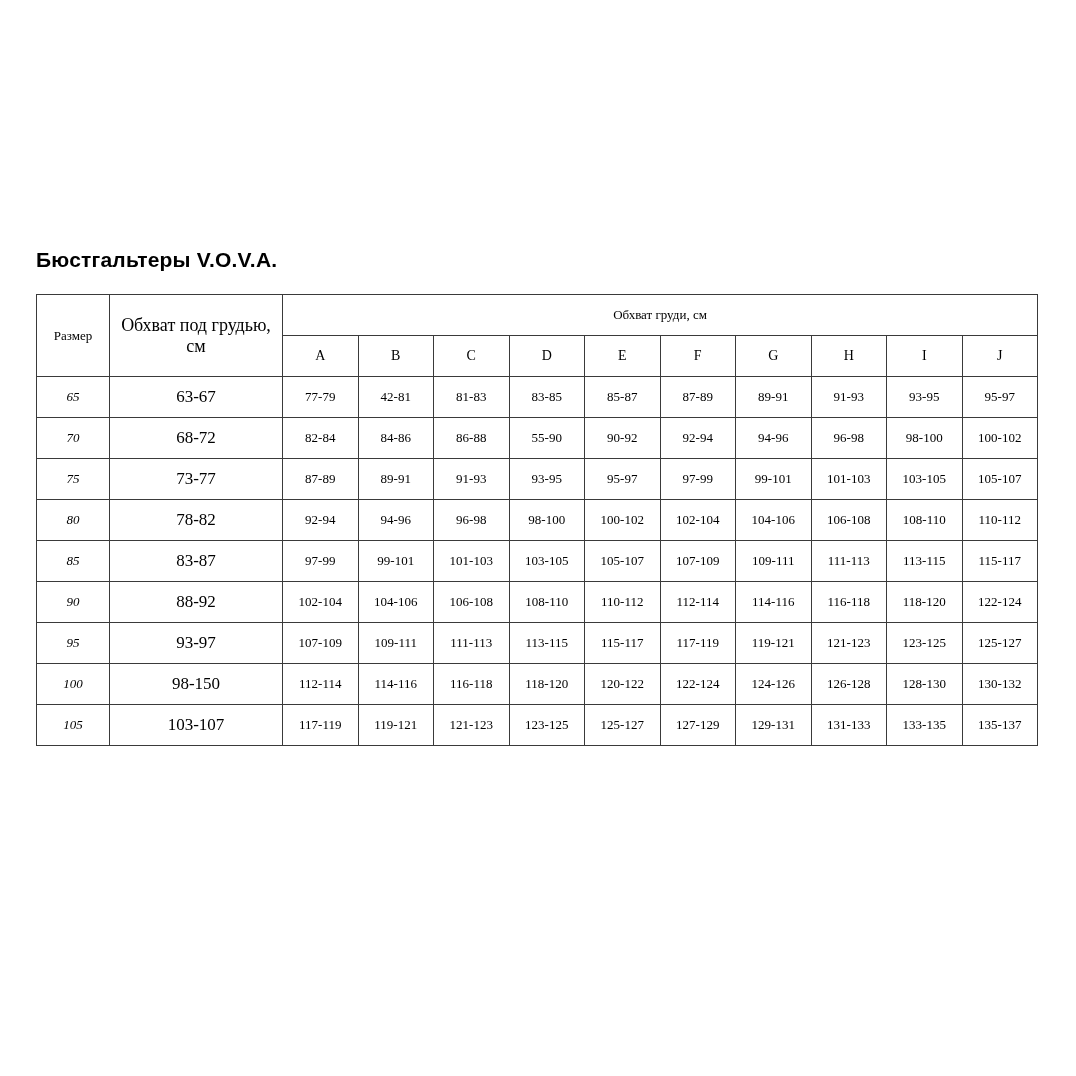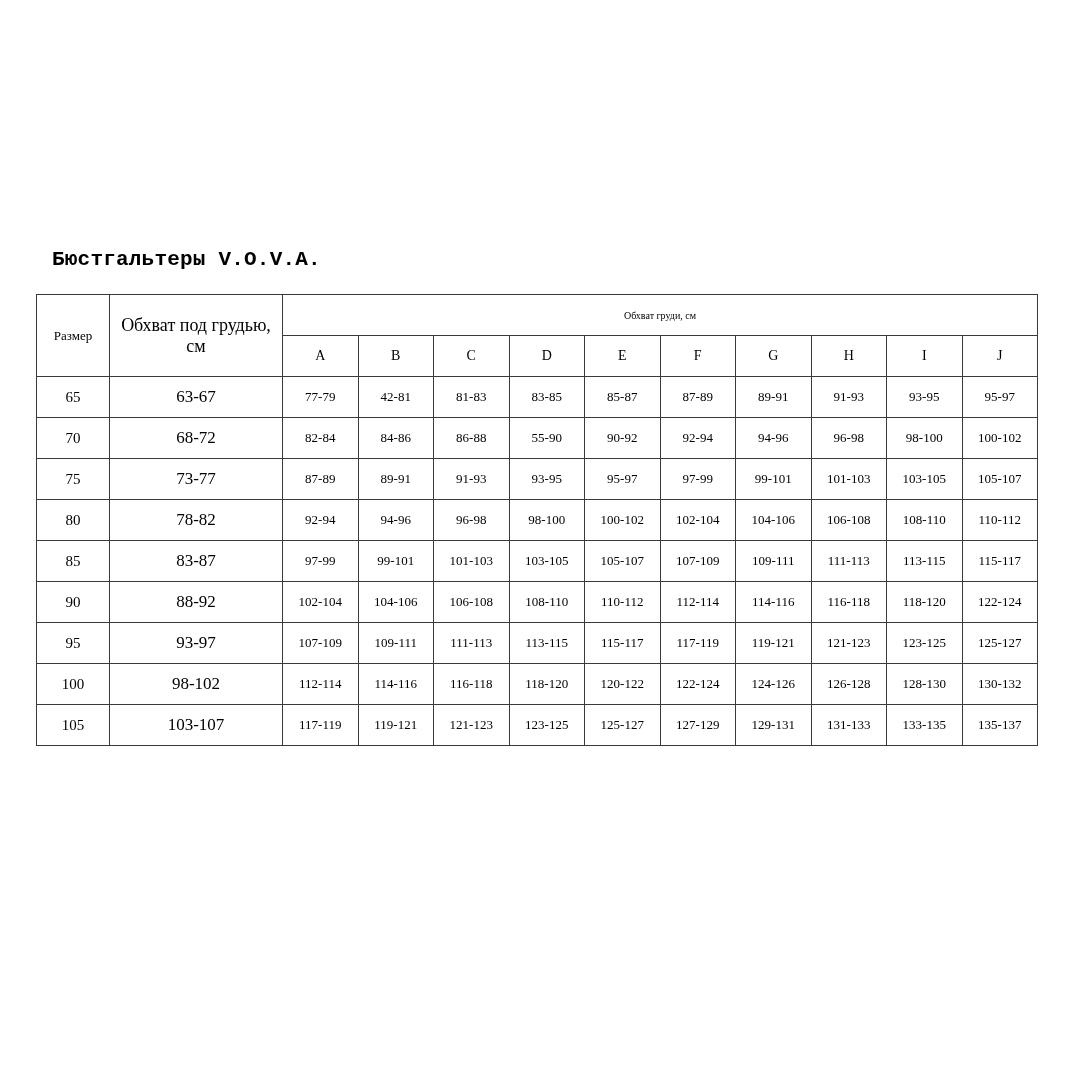--- a/index.html
+++ b/index.html
@@ -22,22 +22,21 @@
     width: 1076px;
     height: 1076px;
   }
   .doc-title {
     position: absolute;
     left: 36px;
     top: 248px;
     font-size: 21px;
     font-weight: bold;
     letter-spacing: 0.2px;
-    font-family: Liberation Mono, monospace;
-    margin-left: 16px;
+    font-family: Liberation Sans, sans-serif;
   }
   .table-wrap {
     position: absolute;
     left: 36px;
     top: 294px;
     width: 1002px;
   }
   table.size-table {
     border-collapse: collapse;
     table-layout: fixed;
@@ -57,30 +56,31 @@
     width: 72px;
     font-size: 13px;
     font-weight: bold;
     margin-left: 8px;
   }
   th.hdr-under {
     width: 172px;
     font-size: 18px;
   }
   th.hdr-chest-group {
-    font-size: 10px;
+    font-size: 13px;
     height: 44px;
   }
   th.cup {
     font-size: 14px;
     height: 42px;
   }
   td.cell-size {
-    font-size: 15px;
+    font-size: 13px;
     height: 40px;
+    font-style: italic;
   }
   td.cell-under {
     font-size: 17px;
   }
   td.cell-val {
     font-size: 13px;
   }
   .cup-col { width: 75px; }
 </style>
 </head>
@@ -213,21 +213,21 @@
           <td class="cell-val">115-117</td>
           <td class="cell-val">117-119</td>
           <td class="cell-val">119-121</td>
           <td class="cell-val">121-123</td>
           <td class="cell-val">123-125</td>
           <td class="cell-val">125-127</td>
         </tr>
 
         <tr>
           <td class="cell-size">100</td>
-          <td class="cell-under">98-102</td>
+          <td class="cell-under">98-150</td>
           <td class="cell-val">112-114</td>
           <td class="cell-val">114-116</td>
           <td class="cell-val">116-118</td>
           <td class="cell-val">118-120</td>
           <td class="cell-val">120-122</td>
           <td class="cell-val">122-124</td>
           <td class="cell-val">124-126</td>
           <td class="cell-val">126-128</td>
           <td class="cell-val">128-130</td>
           <td class="cell-val">130-132</td>

